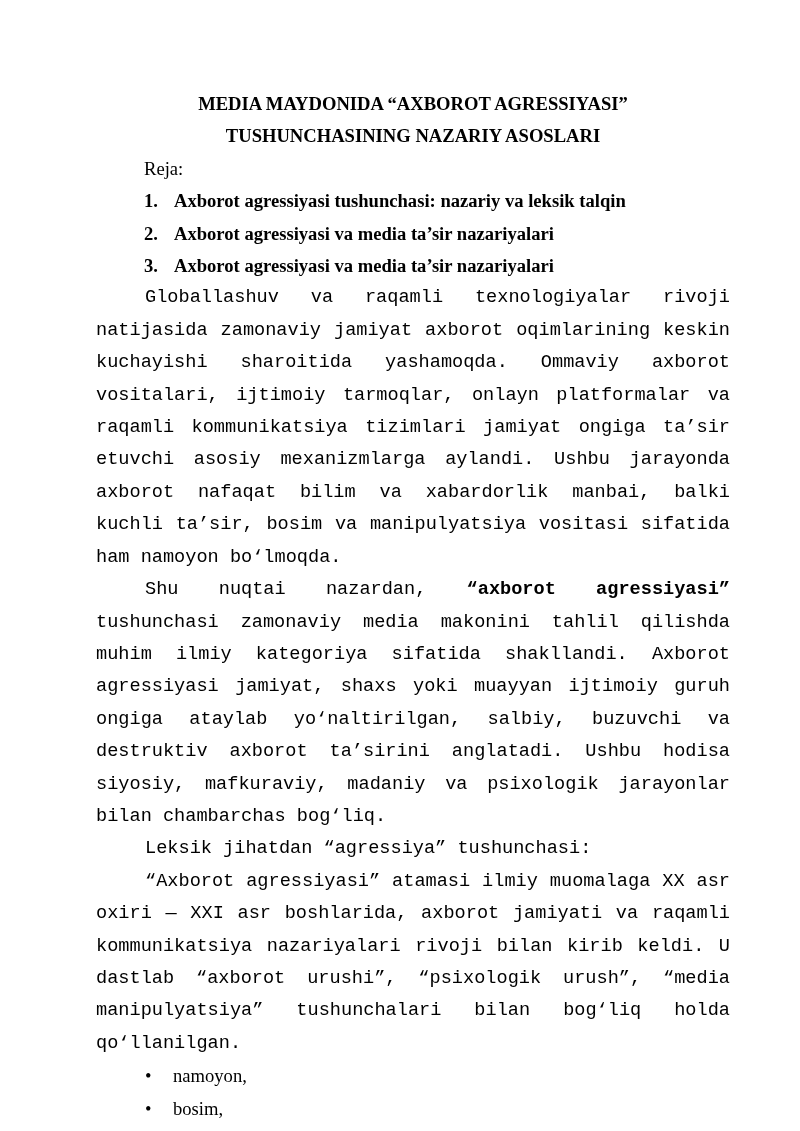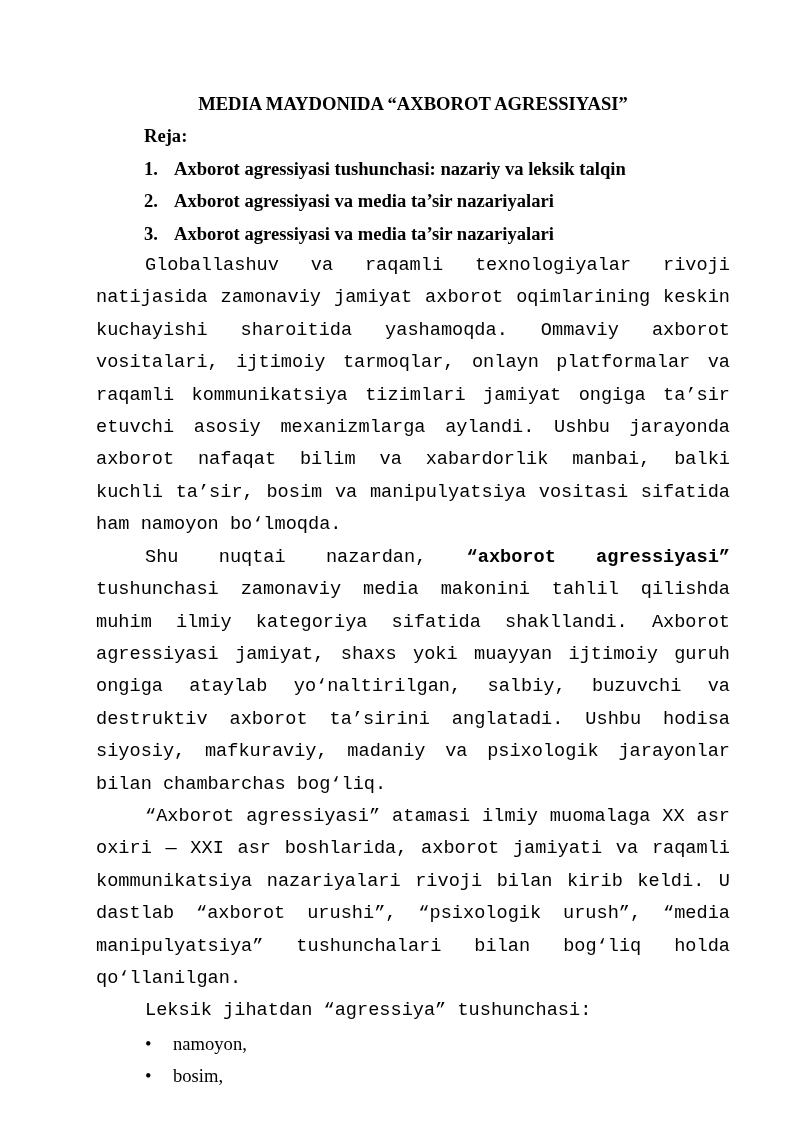--- a/index.html
+++ b/index.html
@@ -19,21 +19,21 @@
     line-height: 32.4px;
     color: #000000;
     overflow: hidden;
   }
   .doc-title {
     text-align: center;
     font-weight: 700;
   }
   .plan-heading {
     margin: 0;
-    font-weight: 700;
+    font-weight: 400;
     text-indent: 48px;
   }
   .plan-list {
     list-style: none;
     margin: 0;
     padding: 0;
     font-weight: 700;
   }
   .plan-item {
     display: flex;
@@ -67,20 +67,21 @@
     top: 0;
   }
 </style>
 </head>
 <body>
 
 <div class="page">
 
   <div class="doc-title">
     <div>MEDIA MAYDONIDA “AXBOROT AGRESSIYASI”</div>
+    <div>TUSHUNCHASINING NAZARIY ASOSLARI</div>
   </div>
 
   <p class="plan-heading">Reja:</p>
 
   <ol class="plan-list">
     <li class="plan-item">
       <span class="plan-num">1.</span>
       <span class="plan-text">Axborot agressiyasi tushunchasi: nazariy va leksik talqin</span>
     </li>
     <li class="plan-item">
@@ -88,22 +89,22 @@
       <span class="plan-text">Axborot agressiyasi va media ta’sir nazariyalari</span>
     </li>
     <li class="plan-item">
       <span class="plan-num">3.</span>
       <span class="plan-text">Axborot agressiyasi va media ta’sir nazariyalari</span>
     </li>
   </ol>
 
   <p class="body-par">Globallashuv va raqamli texnologiyalar rivoji natijasida zamonaviy jamiyat axborot oqimlarining keskin kuchayishi sharoitida yashamoqda. Ommaviy axborot vositalari, ijtimoiy tarmoqlar, onlayn platformalar va raqamli kommunikatsiya tizimlari jamiyat ongiga ta’sir etuvchi asosiy mexanizmlarga aylandi. Ushbu jarayonda axborot nafaqat bilim va xabardorlik manbai, balki kuchli ta’sir, bosim va manipulyatsiya vositasi sifatida ham namoyon bo‘lmoqda.</p>
   <p class="body-par">Shu nuqtai nazardan, <b>“axborot agressiyasi”</b> tushunchasi zamonaviy media makonini tahlil qilishda muhim ilmiy kategoriya sifatida shakllandi. Axborot agressiyasi jamiyat, shaxs yoki muayyan ijtimoiy guruh ongiga ataylab yo‘naltirilgan, salbiy, buzuvchi va destruktiv axborot ta’sirini anglatadi. Ushbu hodisa siyosiy, mafkuraviy, madaniy va psixologik jarayonlar bilan chambarchas bog‘liq.</p>
+  <p class="body-par">Leksik jihatdan “agressiya” tushunchasi:</p>
   <p class="body-par">“Axborot agressiyasi” atamasi ilmiy muomalaga XX asr oxiri — XXI asr boshlarida, axborot jamiyati va raqamli kommunikatsiya nazariyalari rivoji bilan kirib keldi. U dastlab “axborot urushi”, “psixologik urush”, “media manipulyatsiya” tushunchalari bilan bog‘liq holda qo‘llanilgan.</p>
-  <p class="body-par">Leksik jihatdan “agressiya” tushunchasi:</p>
 
   <ul class="bullet-list">
     <li class="bullet-item">
       <span class="bullet-glyph">•</span>
       <span>namoyon,</span>
     </li>
     <li class="bullet-item">
       <span class="bullet-glyph">•</span>
       <span>bosim,</span>
     </li>

